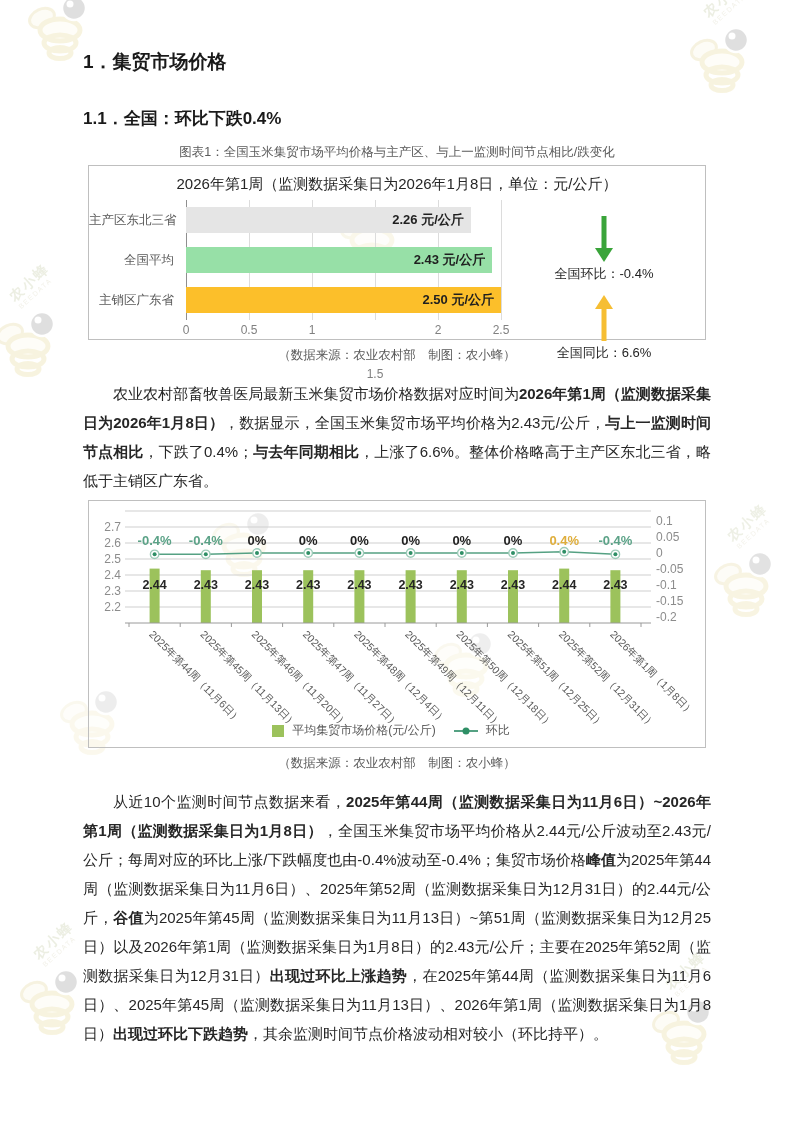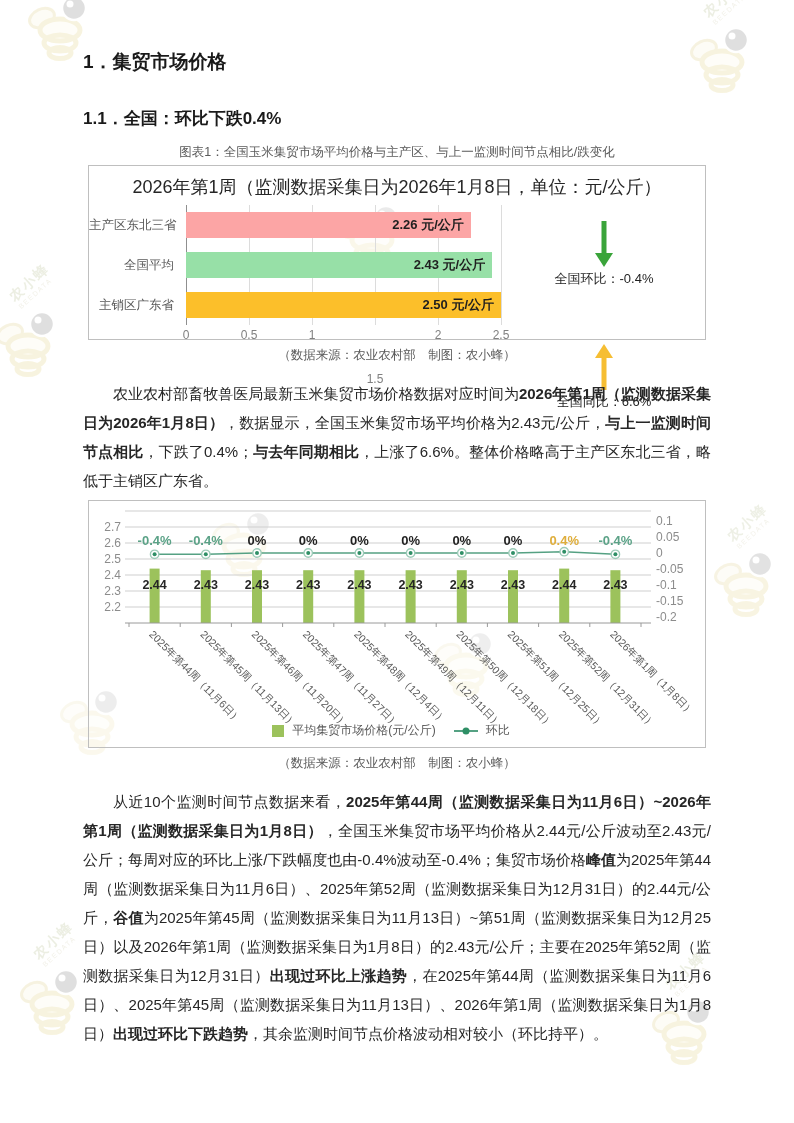--- a/index.html
+++ b/index.html
@@ -9,36 +9,36 @@
 
   
   .h1{font-size:19px;font-weight:700;color:#1a1a1a;margin:19px 0 0 0;}
   .h2{font-size:17px;font-weight:700;color:#1a1a1a;margin:32px 0 0 0;}
   .fig-cap{font-size:12.5px;color:#595959;text-align:center;margin-top:14px;}
   .src{font-size:12.5px;color:#595959;text-align:center;margin-top:7px;}
 
   
   .chart-box{border:1px solid #bfbfbf;margin-left:5px;width:616px;background:transparent;}
   .c1{height:173px;margin-top:4px;}
-  .c1-title{font-size:18px;color:#262626;text-align:center;padding-top:9px;}
+  .c1-title{font-size:15px;color:#262626;text-align:center;padding-top:9px;}
   .c1-body{display:flex;margin-top:6px;}
   .c1-plot{width:414px;flex:none;position:relative;}
   .c1-grid{position:absolute;left:97px;top:0;width:315px;height:120px;}
   .c1-grid i{position:absolute;top:0;bottom:0;width:1px;background:#dcdcdc;}
   .c1-grid i.axis0{background:#8f8f8f;width:1px;}
   .c1-rows{position:relative;}
   .c1-row{display:grid;grid-template-columns:97px 315px;align-items:center;height:40px;}
   .c1-cat{font-size:12.5px;color:#595959;text-align:right;padding-right:12px;white-space:nowrap;}
   .c1-cell{position:relative;height:40px;}
   .c1-bar{position:absolute;left:0;top:7px;height:26px;}
   .c1-val{position:absolute;right:7px;top:50%;transform:translateY(-50%);
           font-size:13px;font-weight:600;color:#1f1f1f;white-space:nowrap;}
   .c1-x{position:relative;margin-left:97px;width:315px;height:16px;margin-top:3px;}
   .c1-x span{position:absolute;transform:translateX(-50%);font-size:12px;color:#808080;}
-  .c1-side{flex:1;display:flex;flex-direction:column;align-items:center;padding-top:16px;gap:44px;}
+  .c1-side{flex:1;display:flex;flex-direction:column;align-items:center;padding-top:16px;}
   .c1-ann{display:flex;flex-direction:column;align-items:center;}
   .c1-ann-label{font-size:13px;color:#1f1f1f;margin-top:3px;white-space:nowrap;}
   .arrow-svg{display:block;}
 
   
   .c2{height:246px;margin-top:5px;position:relative;}
   #c2svg{overflow:visible;display:block;}
   #c2svg text.ax{font-size:12px;fill:#8c8c8c;}
   #c2svg text.bl{font-size:12.5px;font-weight:600;fill:#262626;}
   #c2svg text.pl{font-size:13px;font-weight:600;}
@@ -189,21 +189,21 @@
               <i style="left: 20%;"></i>
               <i style="left: 40%;"></i>
               <i style="left: 60%;"></i>
               <i style="left: 80%;"></i>
               <i style="left: 100%;"></i>
             </div>
           <div class="c1-rows" id="c1rows">
               <div class="c1-row">
                 <div class="c1-cat">主产区东北三省</div>
                 <div class="c1-cell">
-                  <div class="c1-bar" style="width: 90.4%; background: #fca5a5;">
+                  <div class="c1-bar" style="width: 90.4%; background: #e5e5e5;">
                     <span class="c1-val">2.26 元/公斤</span>
                   </div>
                 </div>
               </div>
               <div class="c1-row">
                 <div class="c1-cat">全国平均</div>
                 <div class="c1-cell">
                   <div class="c1-bar" style="width: 97.2%; background: rgb(151, 224, 167);">
                     <span class="c1-val">2.43 元/公斤</span>
                   </div>

